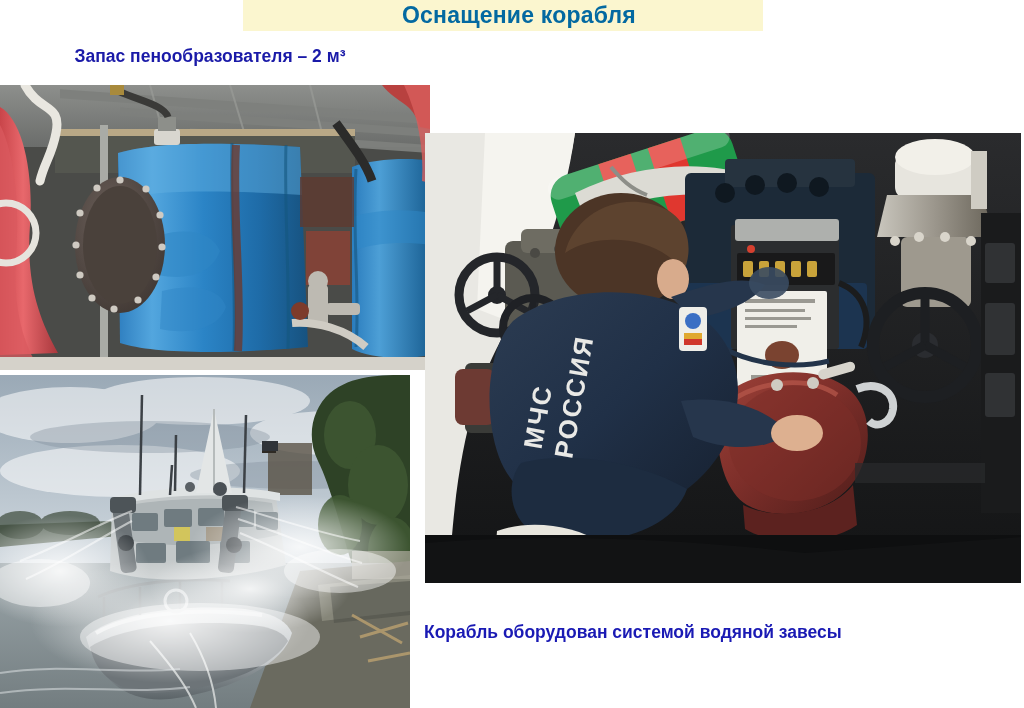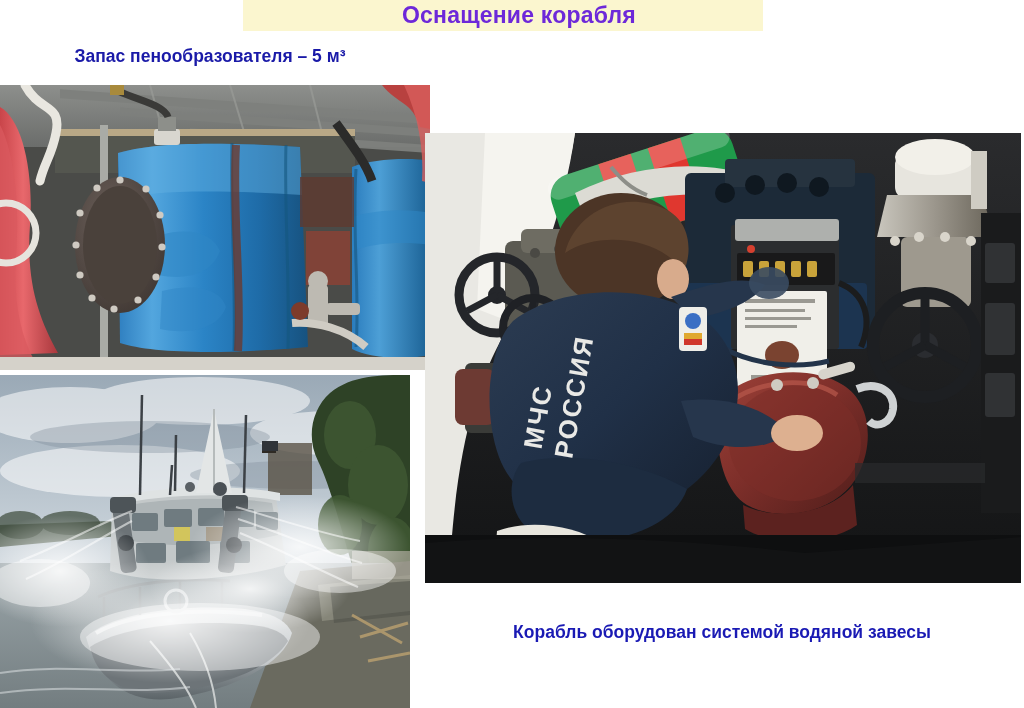--- a/index.html
+++ b/index.html
@@ -12,60 +12,60 @@
   .slide{position:absolute;inset:0;}
 
   
   .title-band{
     position:absolute;left:243px;top:0px;width:520px;height:31px;
     background:#fbf6cf;
   }
   .title-text{
     position:absolute;left:243px;top:1px;width:552px;height:29px;
     display:flex;align-items:center;justify-content:center;
-    color:#6d28d9;font-size:23px;font-weight:bold;letter-spacing:0.2px;
+    color:#0369a1;font-size:23px;font-weight:bold;letter-spacing:0.2px;
     white-space:nowrap;
   }
 
   
   .head-left{
     position:absolute;left:10px;top:46px;width:400px;
     text-align:center;color:#1a1aa8;font-size:17.5px;font-weight:bold;
     white-space:nowrap;
   }
   .head-right{
     position:absolute;left:424px;top:44px;width:596px;
     text-align:center;color:#1a1ab4;font-size:17px;font-weight:bold;
     line-height:21px;
   }
   .head-right div{white-space:nowrap;}
   .caption-bottom{
     position:absolute;left:424px;top:622px;width:596px;
-    text-align:center;color:#1a1ab4;font-size:17.5px;font-weight:bold;
+    color:#1a1ab4;font-size:17.5px;font-weight:bold;
     white-space:nowrap;
   }
 
   
   .photo{position:absolute;overflow:hidden;background:#30333a;}
   .photo svg{display:block;width:100%;height:100%;}
 
   #photo-tanks{left:0px;top:85px;width:430px;height:285px;}
   #photo-boat {left:0px;top:375px;width:410px;height:333px;}
   #photo-pumps{left:425px;top:133px;width:596px;height:450px;}
 </style>
 </head>
 <body>
 
 <div class="slide">
 
   <div class="title-band"></div>
   <div class="title-text">Оснащение корабля</div>
 
   <div class="head-left">
-    <span>Запас пенообразователя – 5 м³</span>
+    <span>Запас пенообразователя – 2 м³</span>
   </div>
 
 
   <div class="photo" id="photo-tanks">
     <svg viewBox="0 0 430 285" preserveAspectRatio="none">
       <defs>
         <linearGradient id="ceil" x1="0" y1="0" x2="0" y2="1">
           <stop offset="0" stop-color="#8d8f8c"></stop>
             <stop offset="1" stop-color="#6b6d6b"></stop>
         </linearGradient>

